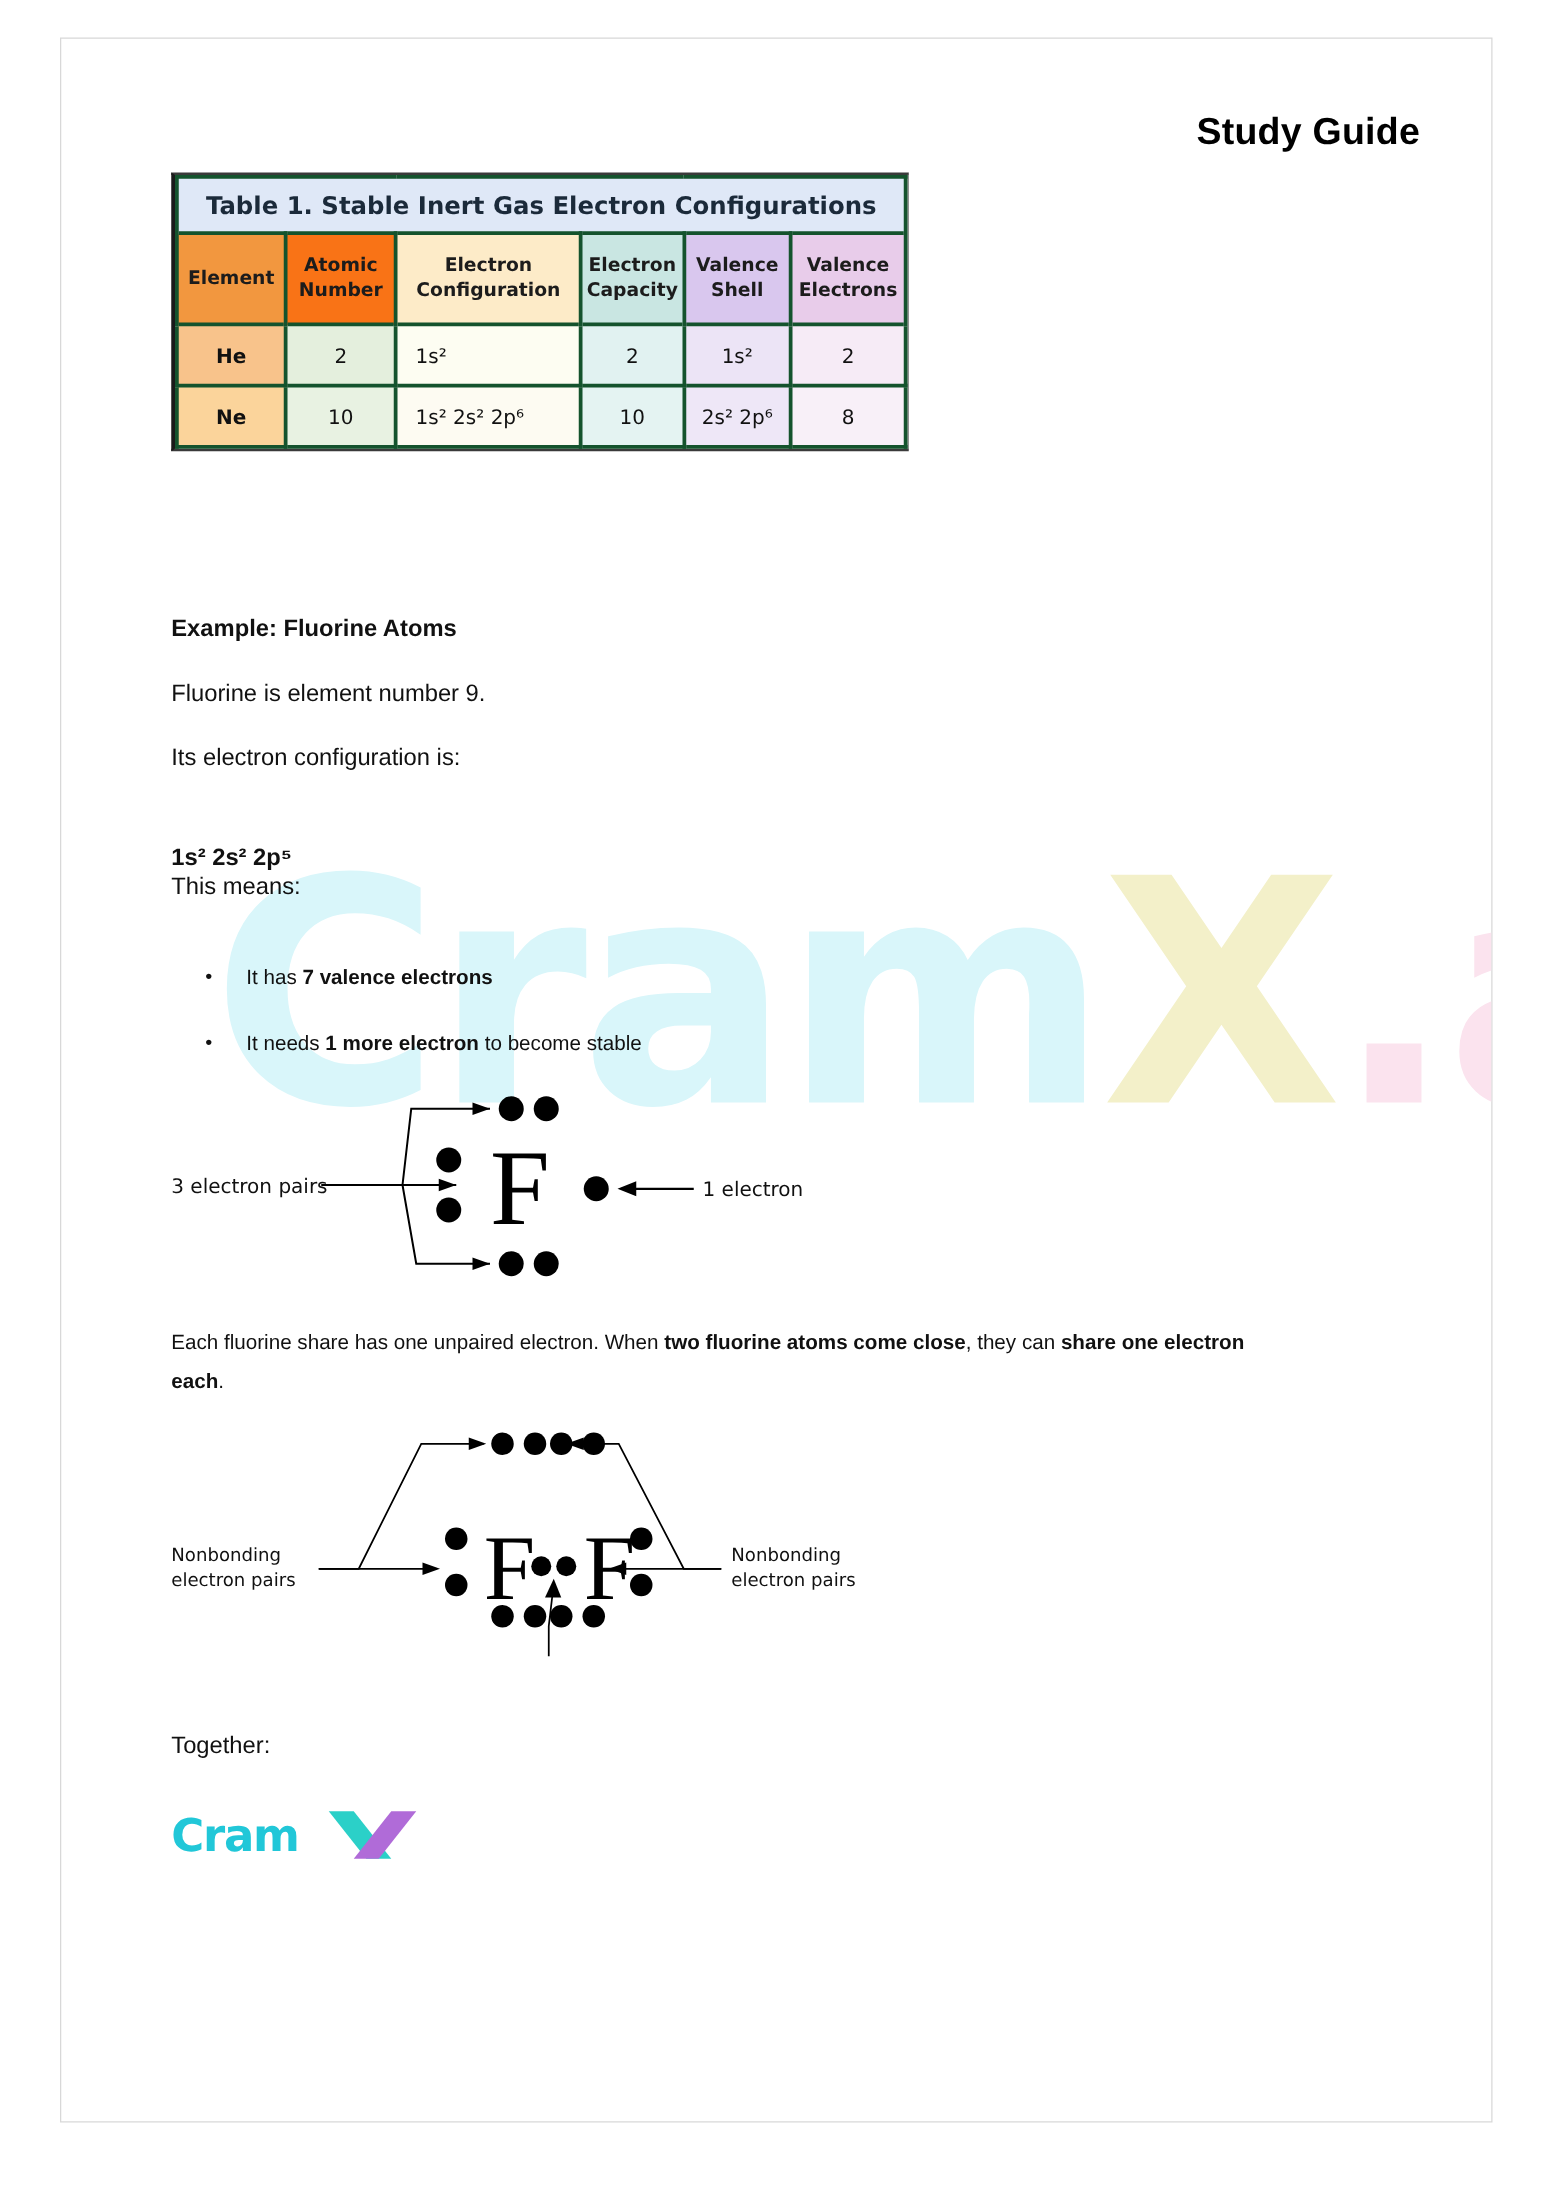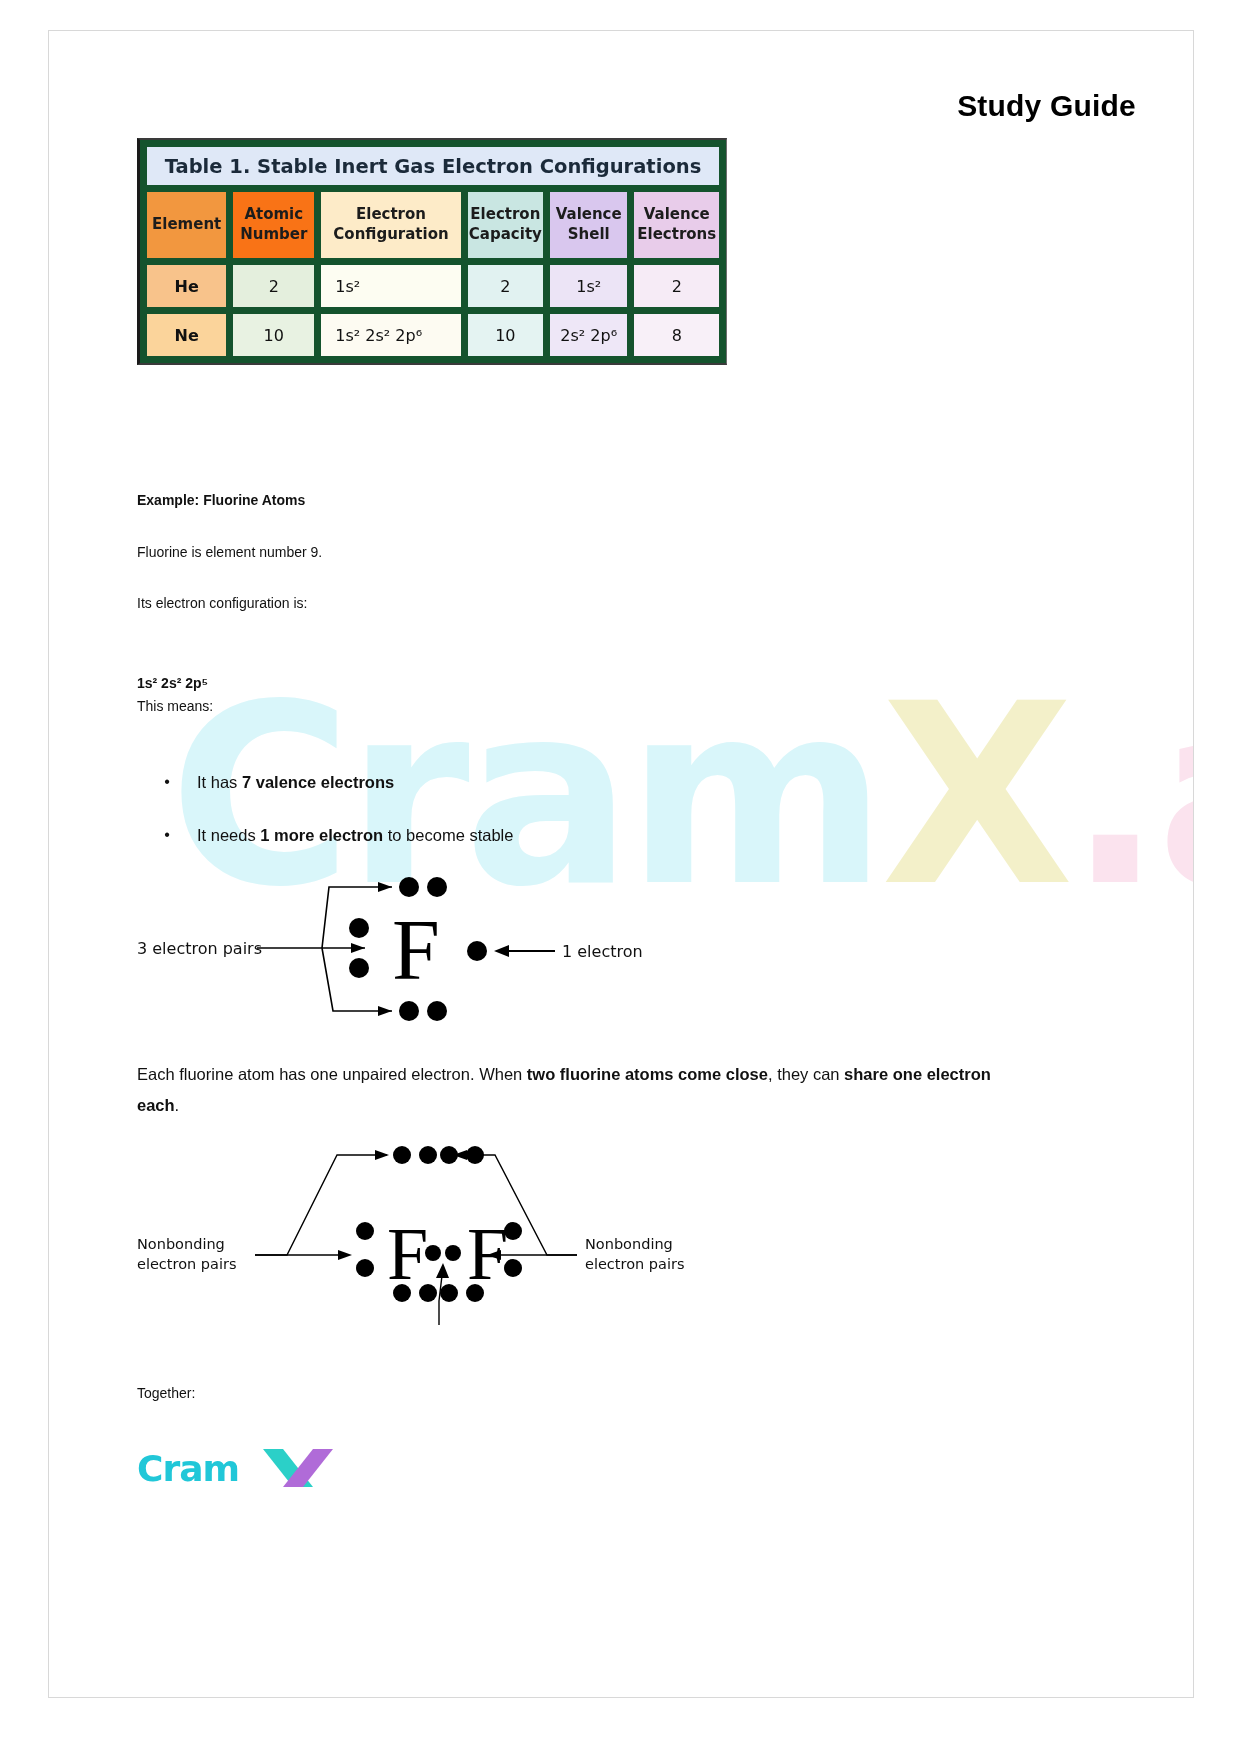--- a/index.html
+++ b/index.html
@@ -61,21 +61,21 @@
     border-top:2px solid #3a3a3a;
     border-right:1px solid #6d6d6d;
     border-bottom:2px solid #3a3a3a;
   }
   table.inert {
     border-collapse:collapse;
     width:100%;
     font-family:"DejaVu Sans", sans-serif;
   }
   table.inert td, table.inert th {
-    border:7px solid #14532d;
+    border:3px solid #14532d;
     padding:0;
   }
   .tcap {
     background:#dfe8f7;
     text-align:center;
     font-size:19.5px;
     font-weight:bold;
     color:#1b2a3a;
     height:45px;
     vertical-align:middle;
@@ -111,21 +111,21 @@
 
   .r2 .c-el{ background:#fbd49b; } .r2 .c-num{ background:#e8f2e2; }
   .r2 .c-cfg{ background:#fdfbf2; } .r2 .c-cap{ background:#e4f3f2; text-align:center;}
   .r2 .c-vsh{ background:#eee7f7; } .r2 .c-ve{ background:#f8f0f8; }
 
   .r3 .c-el{ background:#f8b77a; } .r3 .c-num{ background:#e2eeda; }
   .r3 .c-cfg{ background:#fdf8ec; } .r3 .c-cap{ background:#dff0ee; text-align:center;}
   .r3 .c-vsh{ background:#ebe3f5; } .r3 .c-ve{ background:#f5e9f5; }
 
   
-  .btext { position:absolute; left:88px; font-size:14px; color:#111; line-height:1.45; }
+  .btext { position:absolute; left:88px; font-size:19px; color:#111; line-height:1.45; }
   .btext.b { font-weight:bold; }
   .para { position:absolute; left:88px; width:870px; font-size:16.5px; color:#111; line-height:1.9; }
   .para b { font-weight:bold; }
 
   .bullets { position:absolute; left:88px; top:740px; width:800px; }
   .bullet { display:flex; align-items:flex-start; margin-bottom:30px; }
   .bdot { width:60px; text-align:center; font-size:16px; color:#111; line-height:1.4; }
   .btxt { font-size:16.5px; color:#111; line-height:1.4; }
   .btxt b { font-weight:bold; }
 
@@ -264,21 +264,21 @@
         <text class="Fglyph" x="255" y="128">F</text>
 
         <circle cx="340" cy="100" r="10" fill="#000"></circle>
         <path d="M418 100 L360 100" stroke="#000" stroke-width="1.8" fill="none"></path>
         <polygon points="357,100 372,94 372,106" fill="#000"></polygon>
         <text class="figlabel" x="425" y="106">1 electron</text>
       </svg>
     </div>
 
     <div class="para" style="top:1028px;">
-      <span>Each fluorine atom has one unpaired electron. When </span><b>two fluorine atoms come close</b><span>, they can </span><b>share one electron each</b><span>.</span>
+      <span>Each fluorine share has one unpaired electron. When </span><b>two fluorine atoms come close</b><span>, they can </span><b>share one electron each</b><span>.</span>
     </div>
 
     <div class="fig" style="left:88px; top:1100px;">
       <svg width="580" height="200" viewBox="0 0 580 200" xmlns="http://www.w3.org/2000/svg">
 
         <text class="figlabel figlabel-sm" x="0" y="118">Nonbonding</text>
         <text class="figlabel figlabel-sm" x="0" y="138">electron pairs</text>
         <path d="M118 124 L150 124 L200 24 L250 24" stroke="#000" stroke-width="1.4" fill="none"></path>
         <polygon points="252,24 238,19 238,29" fill="#000"></polygon>
         <path d="M118 124 L150 124 L176 124 L212 124" stroke="#000" stroke-width="1.4" fill="none"></path>

